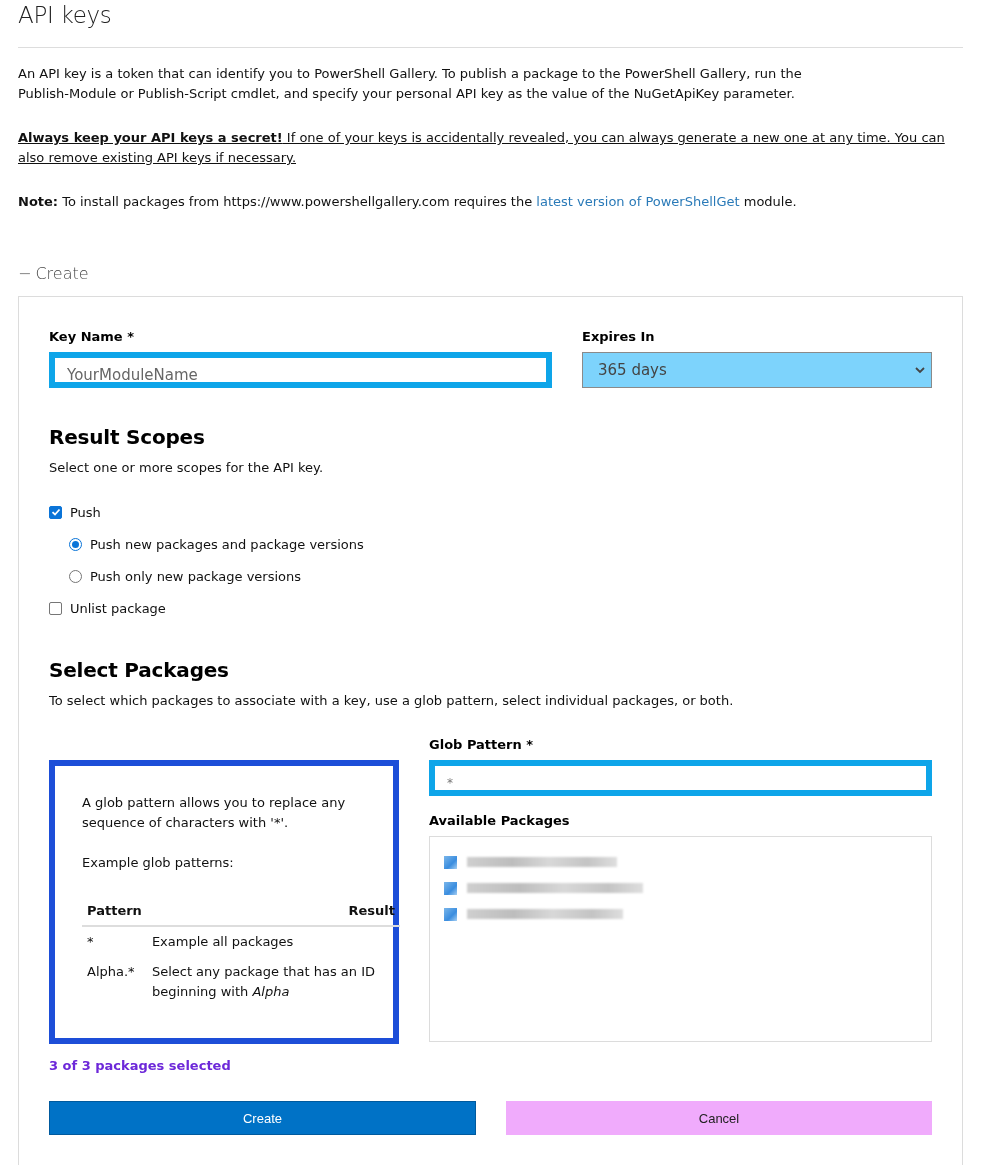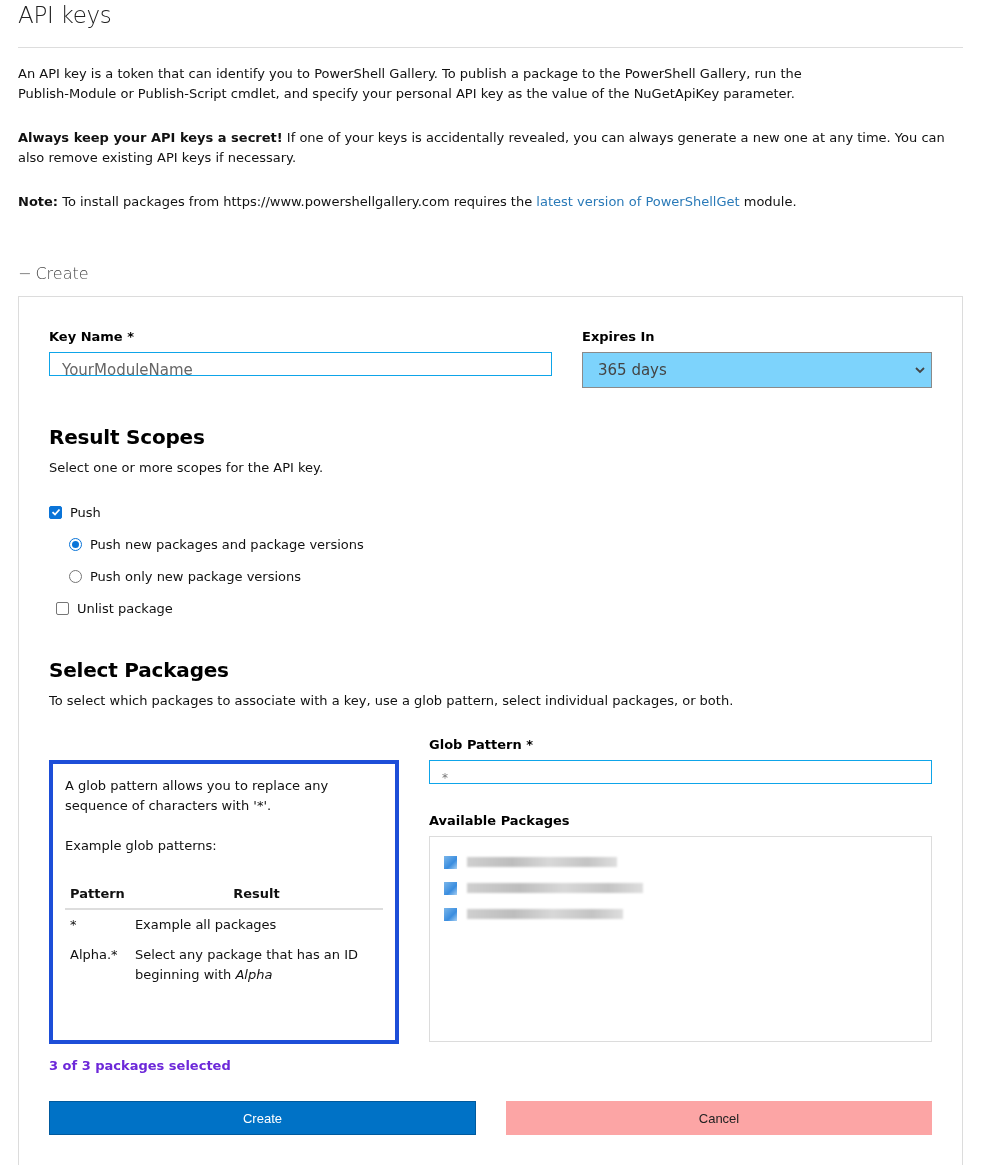--- a/index.html
+++ b/index.html
@@ -13,63 +13,63 @@
   .para b { font-weight: bold; }
   .para a { color: #2a7ab8; text-decoration: none; }
 
   .create-toggle { position: absolute; left: 18px; top: 264px; font-size: 16px; color: #444; font-weight: 300; cursor: pointer; }
   .create-toggle .minus { display: inline-block; margin-right: 4px; }
 
   .panel { position: absolute; left: 18px; top: 296px; width: 945px; height: 880px; border: 1px solid #dcdcdc; border-bottom: none; }
 
   .lbl { position: absolute; font-size: 13px; font-weight: bold; color: #000; }
 
-  .text-input { position: absolute; height: 24px; border: 1px solid #0ea5e9; background: #fff; font-size: 15px; color: #555; padding: 0 12px; line-height: 34px; font-family: "DejaVu Sans", sans-serif; }
+  .text-input { position: absolute; height: 36px; border: 6px solid #0ea5e9; background: #fff; font-size: 15px; color: #555; padding: 0 12px; line-height: 34px; font-family: "DejaVu Sans", sans-serif; }
   .select-box { position: absolute; height: 36px; border: 1px solid #8a8a8a; background: #7dd3fc; font-size: 15px; color: #444; padding: 0 15px; line-height: 34px; }
   .select-box .chev { position: absolute; right: 6px; top: 12px; width: 10px; height: 10px; }
 
   .h2 { position: absolute; font-size: 20px; font-weight: bold; color: #000; letter-spacing: -0.2px; }
   .sub { position: absolute; font-size: 13px; color: #111; }
 
   .opt { position: absolute; display: flex; align-items: center; font-size: 13px; color: #111; height: 18px; }
   .cb { width: 13px; height: 13px; border: 1px solid #767676; border-radius: 2px; background: #fff; margin-right: 8px; display: inline-flex; align-items: center; justify-content: center; }
   .cb.checked { background: #0a74d8; border-color: #0a74d8; }
   .rd { width: 13px; height: 13px; border: 1px solid #767676; border-radius: 50%; background: #fff; margin-right: 8px; display: inline-flex; align-items: center; justify-content: center; }
   .rd.checked { border-color: #0a74d8; }
   .rd.checked::after { content: ""; width: 7px; height: 7px; border-radius: 50%; background: #0a74d8; }
 
-  .glob-help { position: absolute; left: 49px; top: 760px; width: 350px; height: 284px; border: 4px solid #1d4ed8; padding: 12px; font-size: 13px; line-height: 20px; color: #111; }
+  .glob-help { position: absolute; left: 49px; top: 760px; width: 350px; height: 284px; border: 6px solid #1d4ed8; padding: 27px; font-size: 13px; line-height: 20px; color: #111; }
   .glob-help p { margin-bottom: 20px; }
   .glob-table { width: 318px; border-collapse: collapse; margin-top: 10px; margin-left: 0; }
-  .glob-table th { text-align: center; font-weight: bold; padding: 0 5px 4px 5px; border-bottom: 2px solid #dddddd; font-size: 13px; }
+  .glob-table th { text-align: right; font-weight: bold; padding: 0 5px 4px 5px; border-bottom: 2px solid #dddddd; font-size: 13px; }
   .glob-table td { vertical-align: top; padding: 5px 5px; font-size: 13px; line-height: 20px; }
   .glob-table td:first-child { width: 58px; }
 
   .pkg-list { position: absolute; left: 429px; top: 836px; width: 503px; height: 206px; border: 1px solid #dcdcdc; padding-top: 12px; }
   .pkg-item { display: flex; align-items: center; height: 26px; padding-left: 14px; }
   .pkg-cb { width: 13px; height: 13px; background: linear-gradient(135deg, #7ab6ea 0%, #3a8ddf 60%, #a6cff3 100%); margin-right: 10px; filter: blur(0.6px); }
   .pkg-name { height: 10px; background: linear-gradient(90deg, #cfcfcf, #bdbdbd 30%, #d8d8d8 55%, #c4c4c4 80%, #dedede); filter: blur(1.2px); }
 
   .count { position: absolute; left: 49px; top: 1058px; font-size: 13px; color: #6d28d9; font-weight: bold; }
 
   .btn-create { position: absolute; left: 49px; top: 1101px; width: 427px; height: 34px; background: #0072c6; border: 1px solid #005a9e; color: #fff; font-size: 13px; display: flex; align-items: center; justify-content: center; cursor: pointer; }
-  .btn-cancel { position: absolute; left: 506px; top: 1101px; width: 426px; height: 34px; background: #fca5a5; color: #222; font-size: 13px; display: flex; align-items: center; justify-content: center; cursor: pointer; }
+  .btn-cancel { position: absolute; left: 506px; top: 1101px; width: 426px; height: 34px; background: #f0abfc; color: #222; font-size: 13px; display: flex; align-items: center; justify-content: center; cursor: pointer; }
 </style>
 </head>
 <body>
 
 <h1 class="page-title">API keys</h1>
 <div class="title-rule"></div>
 
 <div class="para" style="top:64px;">
   <span>An API key is a token that can identify you to PowerShell Gallery. To publish a package to the PowerShell Gallery, run the</span><br>
   <span>Publish-Module or Publish-Script cmdlet, and specify your personal API key as the value of the NuGetApiKey parameter.</span>
 </div>
 
-<div class="para" style="top:128px;">
+<div class="para" style="top:128px;text-decoration:underline;">
   <b>Always keep your API keys a secret!</b><span> If one of your keys is accidentally revealed, you can always generate a new one at any time. You can also remove existing API keys if necessary.</span>
 </div>
 
 <div class="para" style="top:192px;">
   <b>Note:</b><span> To install packages from https://www.powershellgallery.com requires the </span><a>latest version of PowerShellGet</a><span> module.</span>
 </div>
 
 <div class="create-toggle">
   <span class="minus">−</span><span>Create</span>
 </div>
@@ -104,21 +104,21 @@
 <label class="opt" style="left:69px; top:535px;">
   <span class="rd checked"></span>
   <span>Push new packages and package versions</span>
 </label>
 
 <label class="opt" style="left:69px; top:567px;">
   <span class="rd"></span>
   <span>Push only new package versions</span>
 </label>
 
-<label class="opt" style="left:49px; top:599px;margin-left:7px;">
+<label class="opt" style="left:49px; top:599px;">
   <span class="cb"></span>
   <span>Unlist package</span>
 </label>
 
 <div class="h2" style="left:49px; top:658px;">Select Packages</div>
 <div class="sub" style="left:49px; top:693px;">To select which packages to associate with a key, use a glob pattern, select individual packages, or both.</div>
 
 <div class="glob-help">
   <p>A glob pattern allows you to replace any sequence of characters with '*'.</p>
   <p style="margin-bottom:0;">Example glob patterns:</p>

